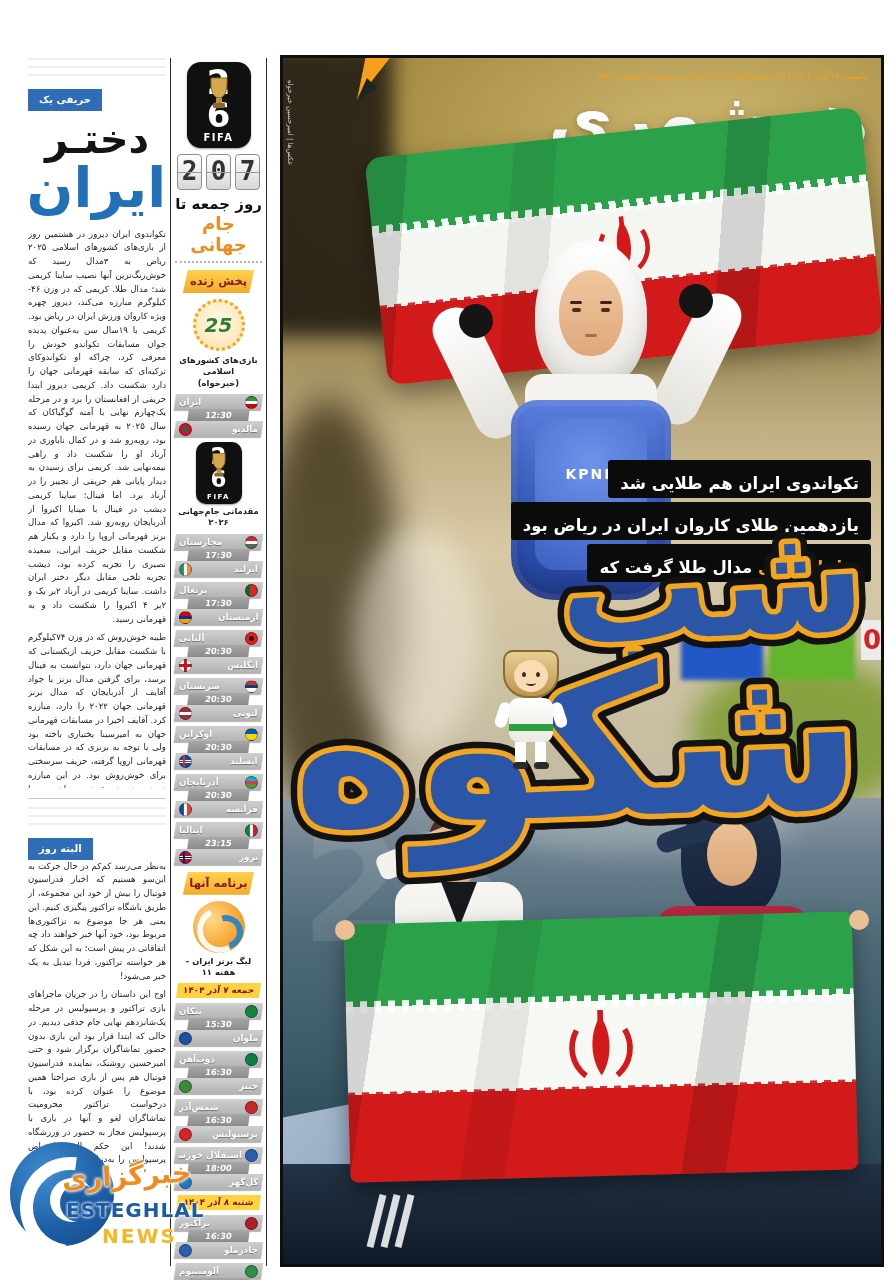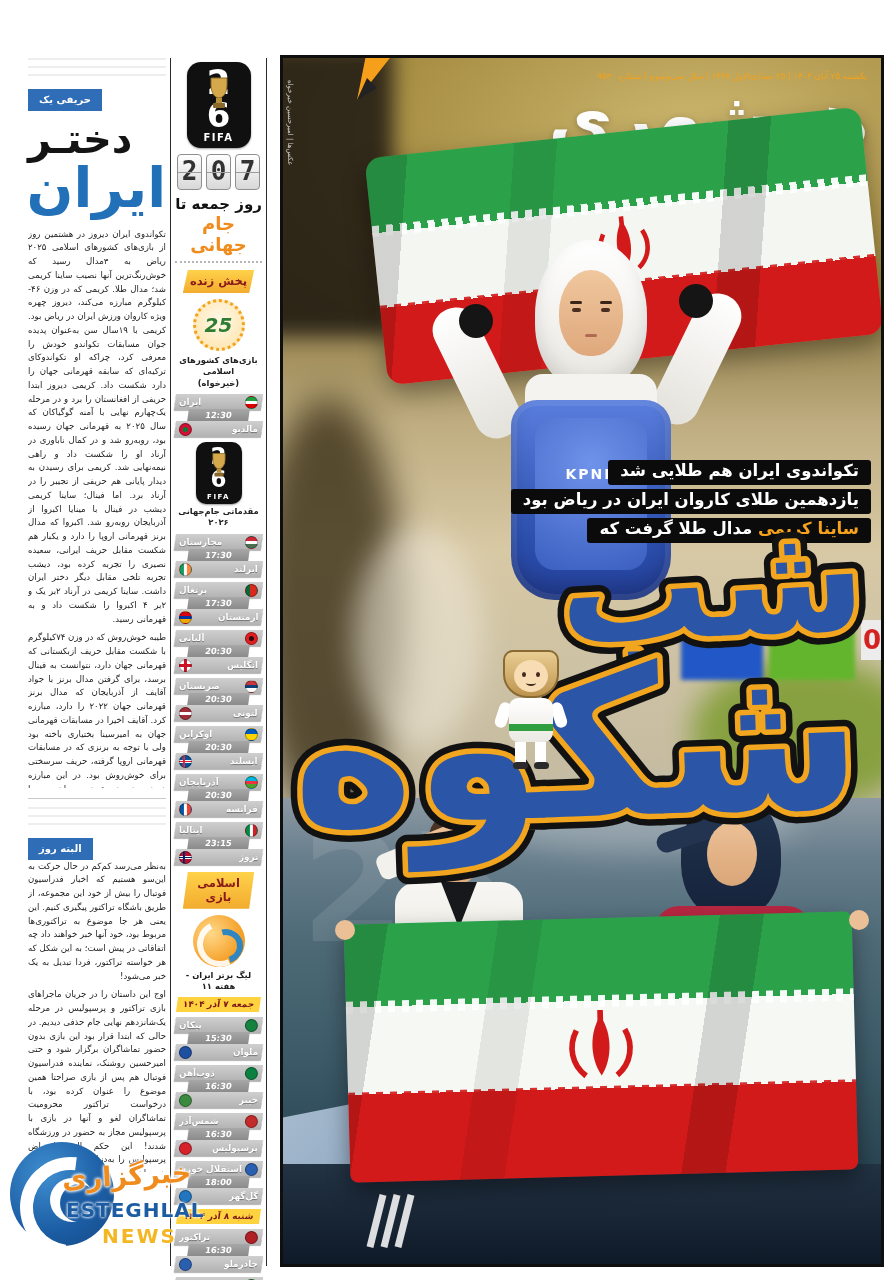--- a/index.html
+++ b/index.html
@@ -5,21 +5,21 @@
   html,body{margin:0;padding:0;background:#fff;}
   .page{position:relative;width:896px;height:1280px;background:#fff;overflow:hidden;
         font-family:"DejaVu Sans",sans-serif;}
   
   .left-col{position:absolute;left:28px;top:58px;width:138px;direction:rtl;}
   .ghost-lines{height:24px;background:repeating-linear-gradient(180deg,#ececec 0 2px,transparent 2px 8px);margin-bottom:6px;opacity:.9;}
   .kick-wrap{text-align:left;}
   .kicker{display:inline-block;background:#2f6db6;color:#fff;font-size:10px;font-weight:bold;
           padding:5px 11px 6px;position:relative;}
   .kicker::after{content:"";position:absolute;right:6px;bottom:-6px;border:6px solid transparent;border-top-color:#2f6db6;border-right-width:0;}
-  .t-black{font-size:40px;font-weight:bold;color:#141414;text-align:left;margin:8px 0 0;line-height:1.02;}
+  .t-black{font-size:40px;font-weight:bold;color:#141414;text-align:center;margin:8px 0 0;line-height:1.02;}
   .t-blue{font-size:55px;font-weight:bold;color:#2170b8;text-align:right;margin:0 0 10px;line-height:1.05;}
   .t-red{font-size:17px;font-weight:bold;color:#c31f26;text-align:center;margin:8px 0 5px;}
   .sub{color:#9b9b9b;font-size:8.6px;text-align:center;line-height:1.55;margin:0 0 7px;}
   .body{text-align:justify;font-size:8.6px;line-height:1.6;color:#1c1c1c;overflow:hidden;}
   .body p{margin:0 0 5px;}
   .b1{height:560px;}
   .b2{height:312px;}
   .art-div{border:none;border-top:1px solid #c9c9c9;margin:10px 0 8px;}
   
   .mid-col{position:absolute;left:170px;top:58px;width:97px;height:1208px;box-sizing:border-box;
@@ -100,21 +100,21 @@
   .vest{left:228px;top:342px;width:160px;height:200px;background:linear-gradient(180deg,#5a7ede,#2c4fae 70%,#24409a);
         border-radius:26px 26px 44px 44px;z-index:6;box-shadow:inset 0 0 0 6px rgba(255,255,255,.08),inset 0 -14px 20px rgba(0,0,0,.2);}
   .vest-panel{left:24px;top:18px;right:24px;bottom:30px;background:radial-gradient(circle at 50% 30%,#6f93ea,#3b5fc0);border-radius:20px;}
   .kpnp{left:50%;top:66px;transform:translateX(-50%);color:#fff;font-weight:bold;font-size:14px;letter-spacing:2px;z-index:7;}
   .arm{width:46px;height:140px;background:linear-gradient(180deg,#ffffff,#e3e1da);border-radius:22px;z-index:5;}
   .arm.l{left:192px;top:240px;transform:rotate(-26deg);transform-origin:50% 85%;}
   .arm.r{left:370px;top:226px;transform:rotate(26deg);transform-origin:50% 85%;}
   .glove{width:34px;height:34px;background:#151515;border-radius:50%;z-index:6;}
   .glove.l{left:176px;top:246px;} .glove.r{left:396px;top:226px;}
   .callouts{right:10px;top:402px;display:flex;flex-direction:column;align-items:flex-end;gap:4px;z-index:8;position:absolute;}
-  .callout{position:static;background:#0b0b0b;color:#fff;font-size:16.5px;font-weight:bold;padding:1px 12px 5px;
+  .callout{position:static;background:#0b0b0b;color:#fff;font-size:16.5px;font-weight:bold;padding:14px 12px 5px;
            border-radius:3px;direction:rtl;white-space:nowrap;}
   .callout .hl{position:static;color:#f6a21c;}
   .hero-svg{left:0;top:428px;width:598px;height:372px;z-index:9;overflow:visible;}
   .mascot{left:208px;top:592px;width:80px;height:140px;z-index:10;}
   .m-head{left:12px;top:0;width:56px;height:48px;background:linear-gradient(#e9cd92,#bd944e);border:2px solid #8a6a33;
           border-radius:10px 10px 24px 24px;box-sizing:border-box;}
   .m-face{left:23px;top:10px;width:34px;height:32px;background:#f8ddb4;border-radius:50%;}
   .m-eye{width:4px;height:5px;background:#41291d;border-radius:50%;top:12px;}
   .m-eye.l{left:8px;} .m-eye.r{right:8px;}
   .m-smile{left:12px;top:20px;width:10px;height:4px;border-bottom:2px solid #41291d;border-radius:50%;}
@@ -320,21 +320,21 @@
           <div class="mbar">
             <span class="mflag" style="background: linear-gradient(90deg, rgb(0, 140, 69) 0px, rgb(0, 140, 69) 33%, rgb(255, 255, 255) 33%, rgb(255, 255, 255) 66%, rgb(205, 33, 42) 66%);"></span>
             <span class="mname">ایتالیا</span>
           </div>
           <span class="mtime">23:15</span>
           <div class="mbar">
             <span class="mname">نروژ</span>
             <span class="mflag" style="background: linear-gradient(90deg, transparent 0px, transparent 30%, rgb(0, 32, 91) 30%, rgb(0, 32, 91) 45%, transparent 45%), linear-gradient(transparent 0px, transparent 42%, rgb(0, 32, 91) 42%, rgb(0, 32, 91) 58%, transparent 58%), linear-gradient(90deg, transparent 0px, transparent 25%, rgb(255, 255, 255) 25%, rgb(255, 255, 255) 50%, transparent 50%), linear-gradient(transparent 0px, transparent 36%, rgb(255, 255, 255) 36%, rgb(255, 255, 255) 64%, transparent 64%), rgb(186, 12, 47);"></span>
           </div>
         </div>
-        <div class="ribbon">اسلامی بازی</div>
+        <div class="ribbon">برنامه آنها</div>
         <div class="ipl-logo">
           <i class="arc1"></i>
           <i class="arc2"></i>
         </div>
         <div class="cap">
           <div>لیگ برتر ایران - هفته ۱۱</div>
         </div>
         <div class="datebar">جمعه ۷ آذر ۱۴۰۴</div>
         <div class="match">
           <div class="mbar">

